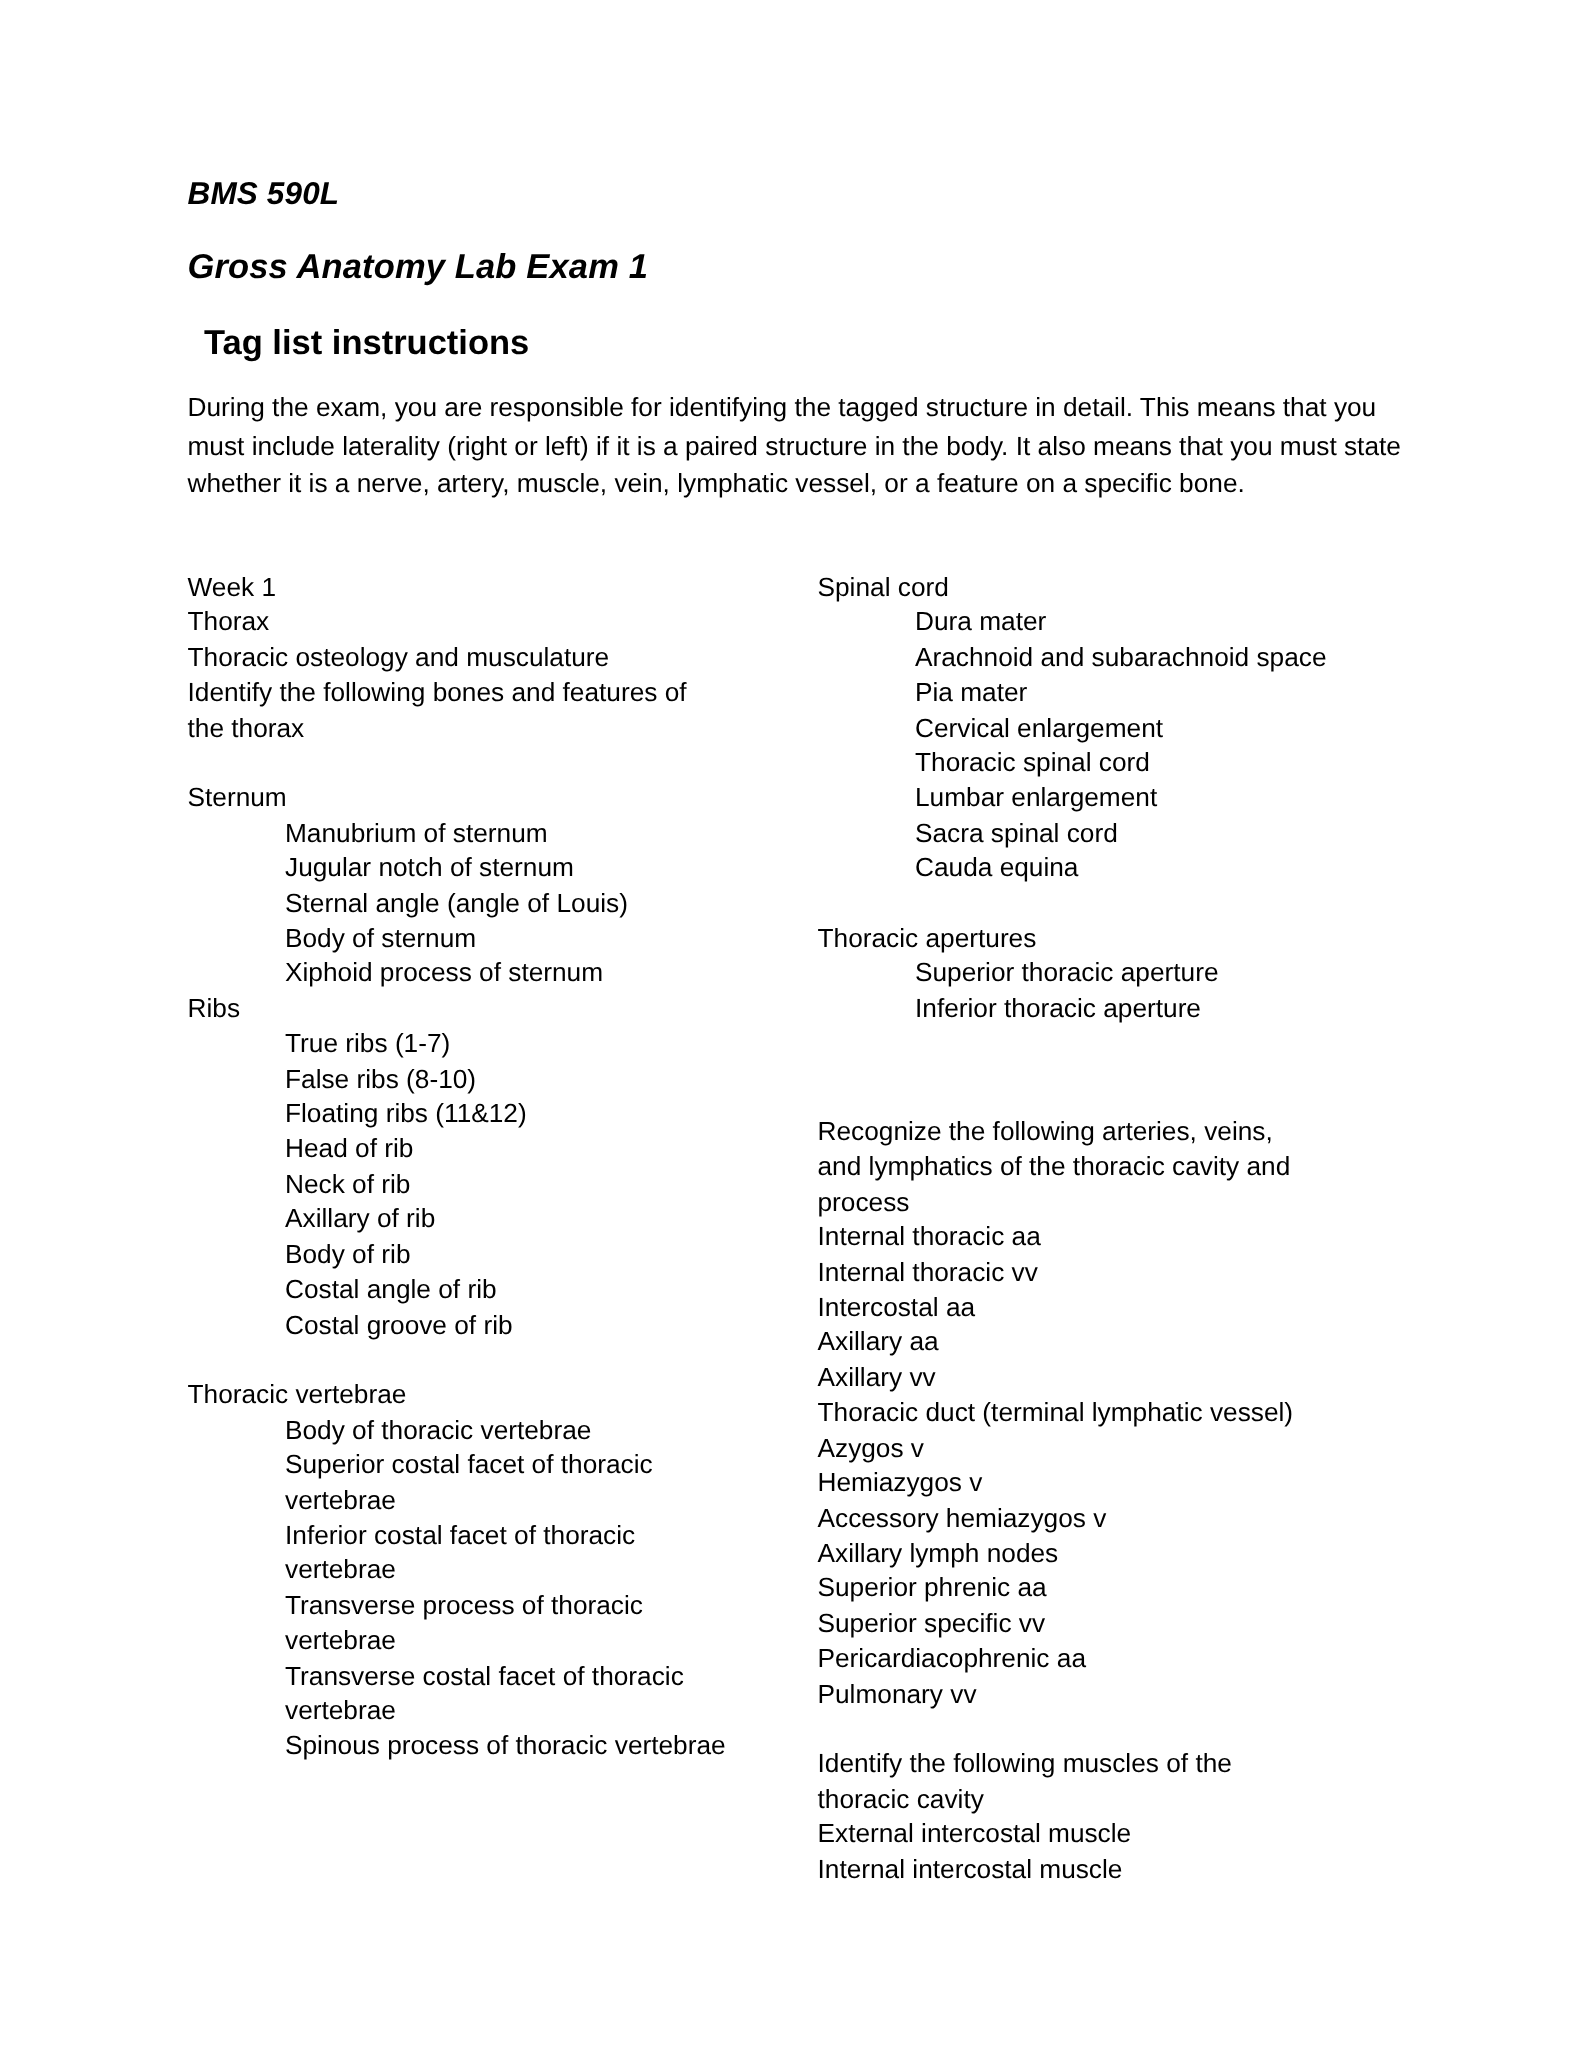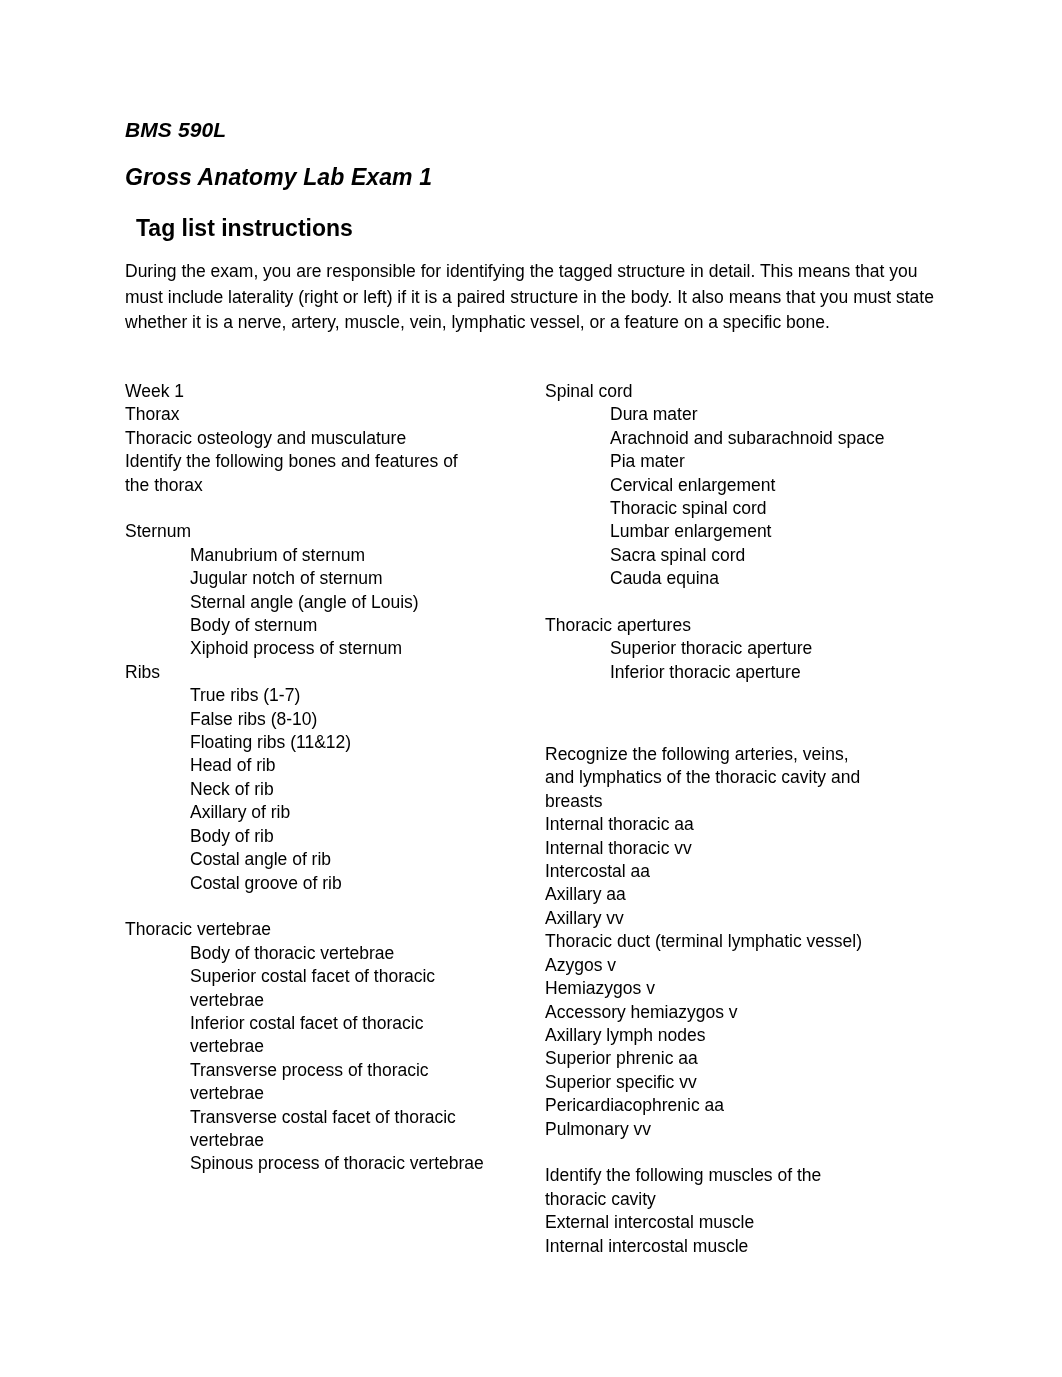--- a/index.html
+++ b/index.html
@@ -168,21 +168,21 @@
           <div class="ln">Thoracic apertures</div>
           <div class="ln ind">Superior thoracic aperture</div>
           <div class="ln ind">Inferior thoracic aperture</div>
 
           <div class="spacer-line"></div>
           <div class="spacer-line"></div>
           <div class="spacer-half"></div>
 
           <div class="ln b">Recognize the following arteries, veins,</div>
           <div class="ln b">and lymphatics of the thoracic cavity and</div>
-          <div class="ln b">breasts</div>
+          <div class="ln b">process</div>
 
           <div class="ln">Internal thoracic aa</div>
           <div class="ln">Internal thoracic vv</div>
           <div class="ln">Intercostal aa</div>
           <div class="ln">Axillary aa</div>
           <div class="ln">Axillary vv</div>
           <div class="ln">Thoracic duct (terminal lymphatic vessel)</div>
           <div class="ln">Azygos v</div>
           <div class="ln">Hemiazygos v</div>
           <div class="ln">Accessory hemiazygos v</div>

